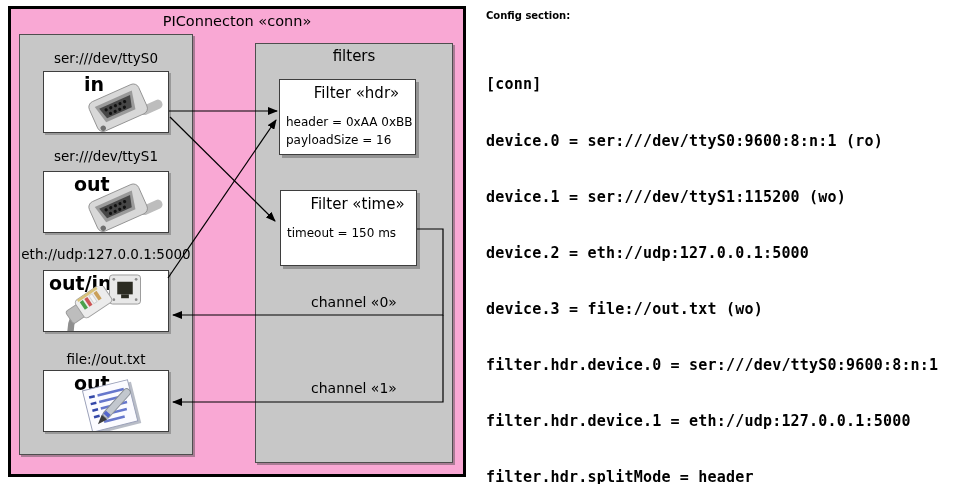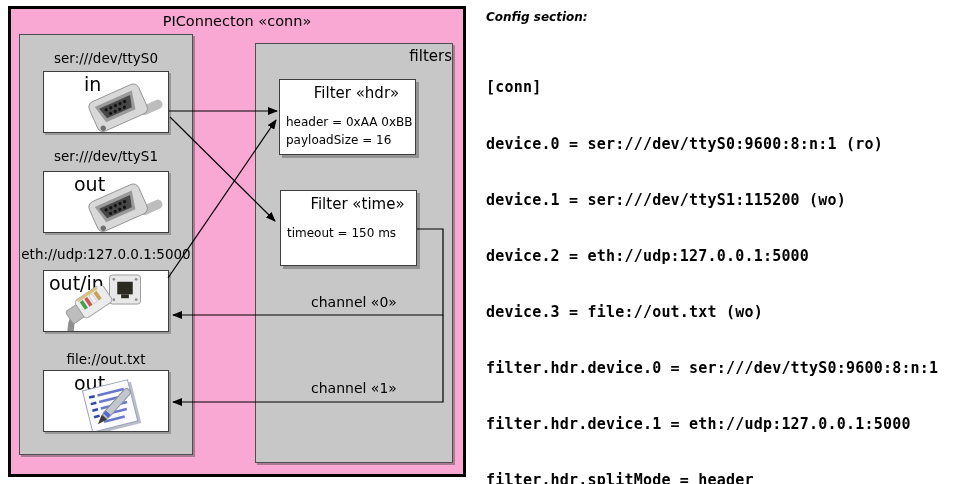--- a/index.html
+++ b/index.html
@@ -8,42 +8,42 @@
 
   
   .outer{position:absolute;left:8px;top:6px;width:458px;height:471px;box-sizing:border-box;
          border:3px solid #000;background:#f9a8d4;}
   .outer-title{position:absolute;left:0;right:0;top:4px;text-align:center;font-size:14.5px;}
 
   .panel{position:absolute;background:#c7c7c7;border:1px solid #4e4e4e;box-sizing:border-box;
          box-shadow:2px 2px 0 rgba(70,70,70,0.45);}
   .devices-panel{left:8px;top:25px;width:174px;height:421px;}
   .filters-panel{left:244px;top:34px;width:198px;height:420px;}
-  .filters-title{position:absolute;left:0;right:0;top:3px;text-align:right;font-size:15px;}
+  .filters-title{position:absolute;left:0;right:0;top:3px;text-align:center;font-size:15px;}
 
   .dev-label{position:absolute;left:0;width:100%;text-align:center;font-size:13.5px;white-space:nowrap;}
   .dev-box{position:absolute;left:23px;width:126px;height:62px;background:#fff;
            border:1px solid #3e3e3e;box-sizing:border-box;overflow:hidden;
-           box-shadow:2px 2px 0 rgba(70,70,70,0.35);}
+           box-shadow:2px 2px 0 rgba(70,70,70,0.35);font-weight:bold;}
   .port{position:absolute;top:1px;left:0;font-size:19px;line-height:23px;white-space:pre;}
   .p1{left:40px;} .p2{left:30px;} .p3{left:5px;} .p4{left:30px;}
 
   .filter-box{position:absolute;width:137px;height:76px;background:#fff;border:1px solid #3e3e3e;
               box-sizing:border-box;box-shadow:3px 3px 0 rgba(70,70,70,0.4);}
   .filter-title{position:absolute;left:0;right:0;top:4px;text-align:center;font-size:15px;margin-left:18px;}
   .filter-attrs{position:absolute;left:6px;top:33px;font-size:12px;line-height:18px;white-space:nowrap;}
 
   .channel-label{position:absolute;width:110px;font-size:14px;white-space:nowrap;}
 
   .wires{position:absolute;left:0;top:0;width:964px;height:484px;pointer-events:none;}
   .wires line,.wires polyline{stroke:#000;stroke-width:1.2;fill:none;}
 
   
   .config{position:absolute;left:486px;top:10px;}
-  .config-heading{font-family:"DejaVu Sans","Liberation Sans",sans-serif;font-weight:bold;font-size:12px;font-style:italic;}
+  .config-heading{font-family:"DejaVu Sans","Liberation Sans",sans-serif;font-weight:bold;font-size:10px;}
   .config-lines{margin-top:17px;font-family:"DejaVu Sans Mono","Liberation Mono",monospace;
                 font-weight:bold;font-size:15px;line-height:18.7px;letter-spacing:0.2px;white-space:pre;}
 
   .icon-svg{position:absolute;}
   .sprite{position:absolute;width:0;height:0;overflow:hidden;}
 </style>
 </head>
 <body>
 
 <svg class="sprite" xmlns="http://www.w3.org/2000/svg" aria-hidden="true">

